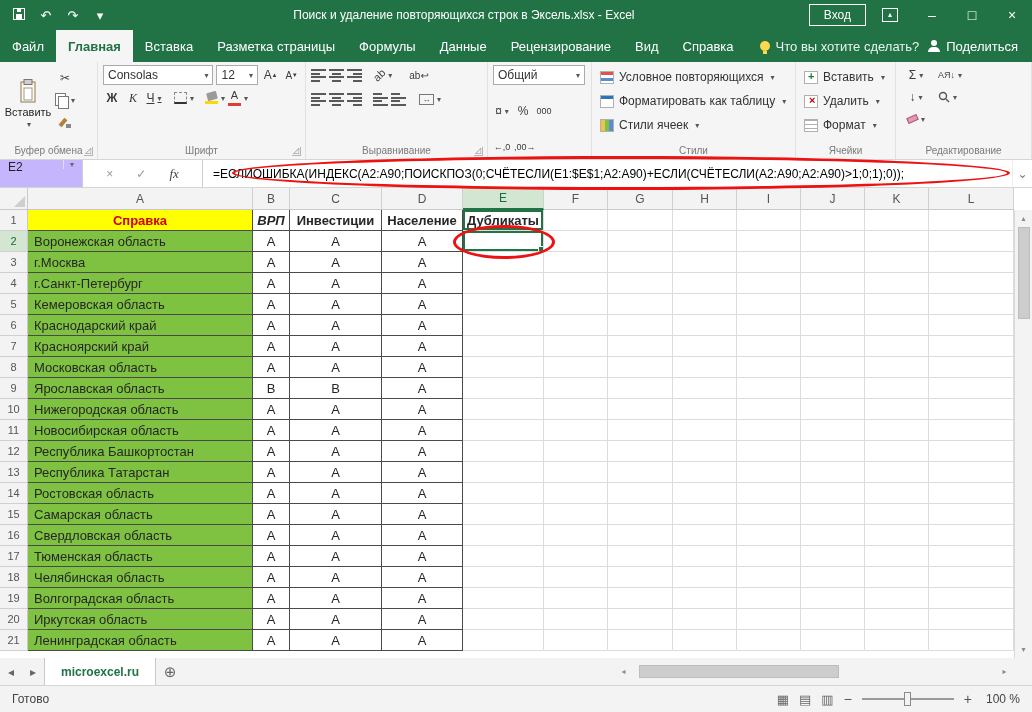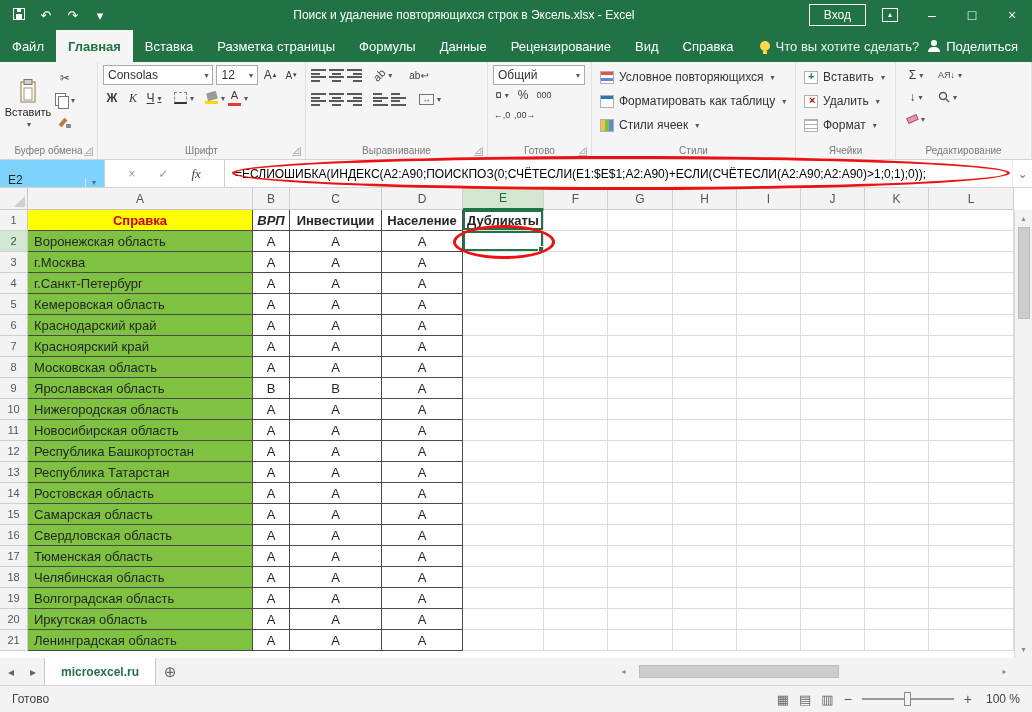--- a/index.html
+++ b/index.html
@@ -72,21 +72,21 @@
   .ic-table{background:linear-gradient(#2e75b6 0 30%,#fff 30%),linear-gradient(90deg,#b0b0b0 1px,transparent 1px) 0 0/5px 100%,linear-gradient(#b0b0b0 1px,transparent 1px) 0 0/100% 4px;background-color:#fff}
   .ic-styles{background:linear-gradient(90deg,#f2c04d 0 33%,#7fc241 33% 66%,#5b8bd0 66%)}
   .ic-ins{background:#fff;position:relative}.ic-ins:after{content:"+";position:absolute;left:3px;top:-2px;color:#1e7a3c;font-weight:700;font-size:11px}
   .ic-del{background:#fff;position:relative}.ic-del:after{content:"×";position:absolute;left:4px;top:-2px;color:#c00000;font-weight:700;font-size:11px}
   .ic-fmt{background:linear-gradient(#b0b0b0 1px,transparent 1px) 0 0/100% 4px,#fff}
   .eraser{width:11px;height:6px;background:#e799b0;border:1px solid #a55a6e;transform:rotate(-25deg);display:inline-block}
   .sorticon{font-size:9px;color:#444;line-height:1}
 
   
   .fbar{flex:0 0 28px;display:flex;align-items:stretch;background:#e6e6e6;border-bottom:1px solid #d5d5d5}
-  .namebox{width:105px;background:#7dd3fc;border-right:1px solid #cfcfcf;display:flex;align-items:flex-end;padding:0 8px;font-size:12px;color:#222}
+  .namebox{width:83px;background:#c4b5fd;border-right:1px solid #cfcfcf;display:flex;align-items:flex-start;padding:0 8px;font-size:12px;color:#222}
   .namebox .nv{flex:1}
   .namebox .na{font-size:8px;color:#666;border-left:1px solid #e0e0e0;padding-left:6px}
   .fbtns{width:120px;display:flex;align-items:center;justify-content:space-evenly;background:#fff;border-right:1px solid #cfcfcf;color:#9a9a9a}
   .fx{font-family:"Liberation Serif",serif;font-style:italic;color:#444;font-size:13px}
   .finput{flex:1;background:#fff;display:flex;align-items:center;padding:0 10px;font-size:12px;color:#000;white-space:nowrap;overflow:hidden}
   .fexpand{width:20px;background:#fff;display:flex;align-items:center;justify-content:center;color:#777;border-left:1px solid #eee}
 
   
   .gridwrap{flex:1;position:relative;overflow:hidden;background:#fff}
   .ghead{display:flex;height:22px}
@@ -281,21 +281,21 @@
             </span>
         </div>
       </div>
       <div class="rg-foot">
           <span>Выравнивание</span>
         <span class="launcher">◿</span>
         </div>
     </div>
 
     <div class="rgroup" style="width:104px">
-      <div class="rg-body" style="flex-direction:column;gap:0">
+      <div class="rg-body" style="flex-direction:column;gap:16px">
         <span class="combo" style="width:92px">
             <span style="flex:1">Общий</span>
           </span>
         <div class="row">
           <span class="sbtn drop">¤</span>
           <span class="sbtn">%</span>
           <span class="sbtn" style="font-size:9px">000</span>
         </div>
         <div class="row">
           <span class="sbtn" style="font-size:9px">←,0</span>

